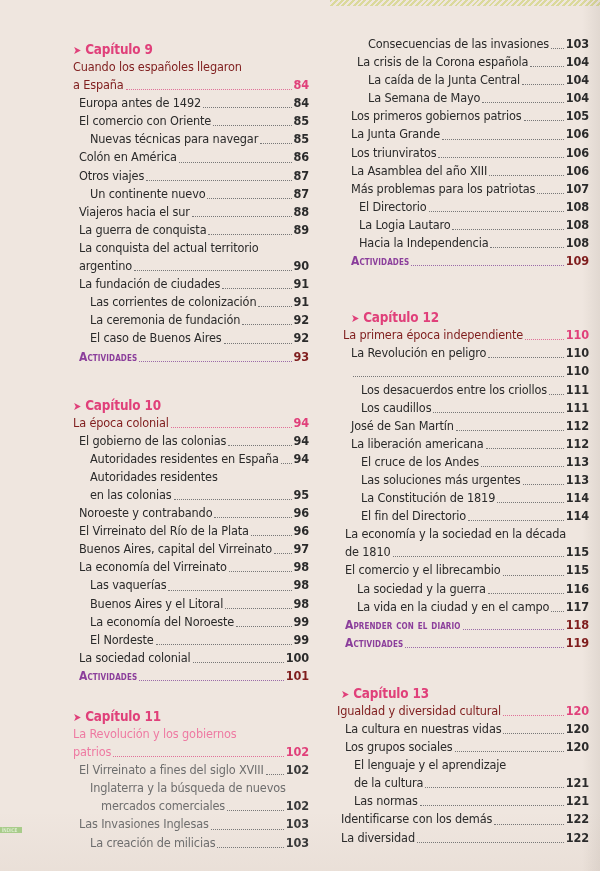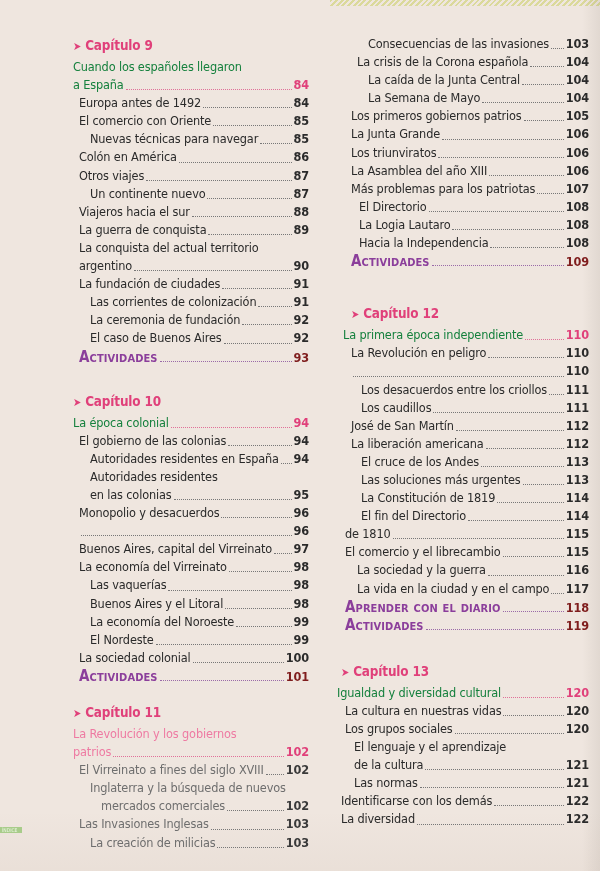--- a/index.html
+++ b/index.html
@@ -24,39 +24,39 @@
       background: linear-gradient(180deg, rgba(0,0,0,0) 0%, rgba(150,120,100,0.06) 100%);
     }
     .col {
       position: absolute; width: 236px;
       font-size: 12.6px; letter-spacing: -0.15px;
     }
     .col.left { left: 73px; top: 38px; }
     .col.right { left: 351px; top: 35px; width: 238px; }
     .chapter-head {
       color: #e0407a; font-weight: bold; font-size: 13.4px;
-      height: 20px; line-height: 16px; margin-top: 0;
+      height: 20px; line-height: 24px; margin-top: 0;
     }
     .chapter-head .arrow { display: inline-block; margin-right: 4px; font-size: 11px; }
     .row {
       display: flex; align-items: baseline;
       height: 18.1px; line-height: 18.1px; white-space: nowrap;
     }
     .row .t { flex: 0 0 auto; }
     .row .dots {
       flex: 1 1 auto; overflow: hidden; margin: 0 2px;
       border-bottom: 1.3px dotted #777; height: 0; align-self: flex-end; margin-bottom: 4px;
       min-width: 6px;
     }
     .row .p { flex: 0 0 auto; font-weight: bold; color: #2b2b2b; }
-    .title .t, .title .p { color: #15803d; }
+    .title .t, .title .p { color: #7f1d1d; }
     .title .p { color: #e0407a; }
     .title .dots { border-bottom-color: #e07098; }
     .act .t {
-      color: #8b3e9b; font-weight: bold; font-variant: small-caps; font-size: 15px;
+      color: #8b3e9b; font-weight: bold; font-variant: small-caps; font-size: 12px;
       letter-spacing: 0.1px;
     }
     .act .p { color: #7f1d1d; }
     .act .dots { border-bottom-color: #9a6aa8; }
     .l1 { padding-left: 6px; text-align: center; }
     .l2 { padding-left: 17px; }
     .gap { height: 28px; }
     .gap-sm { height: 20px; }
     .faded { color: #6e6e6e; }
     .faded .p { color: #3a3a3a; }
@@ -183,25 +183,26 @@
     </div>
   <div class="row l2">
       <span class="t">Autoridades residentes</span>
     </div>
   <div class="row l2">
       <span class="t">en las colonias</span>
       <span class="dots"></span>
       <span class="p">95</span>
     </div>
   <div class="row l1">
-      <span class="t">Monopolio y desacuerdos</span>
+      <span class="t">Noroeste y contrabando</span>
       <span class="dots"></span>
       <span class="p">96</span>
     </div>
   <div class="row l1">
+      <span class="t">El Virreinato del Río de la Plata</span>
       <span class="dots"></span>
       <span class="p">96</span>
     </div>
   <div class="row l1">
       <span class="t">Buenos Aires, capital del Virreinato</span>
       <span class="dots"></span>
       <span class="p">97</span>
     </div>
   <div class="row l1">
       <span class="t">La economía del Virreinato</span>
@@ -397,20 +398,23 @@
       <span class="t">La Constitución de 1819</span>
       <span class="dots"></span>
       <span class="p">114</span>
     </div>
   <div class="row l1" style="padding-left:10px">
       <span class="t">El fin del Directorio</span>
       <span class="dots"></span>
       <span class="p">114</span>
     </div>
   <div class="row" style="margin-left:-6px">
+      <span class="t">La economía y la sociedad en la década</span>
+    </div>
+  <div class="row" style="margin-left:-6px">
       <span class="t">de 1810</span>
       <span class="dots"></span>
       <span class="p">115</span>
     </div>
   <div class="row" style="margin-left:-6px">
       <span class="t">El comercio y el librecambio</span>
       <span class="dots"></span>
       <span class="p">115</span>
     </div>
   <div class="row l1">

